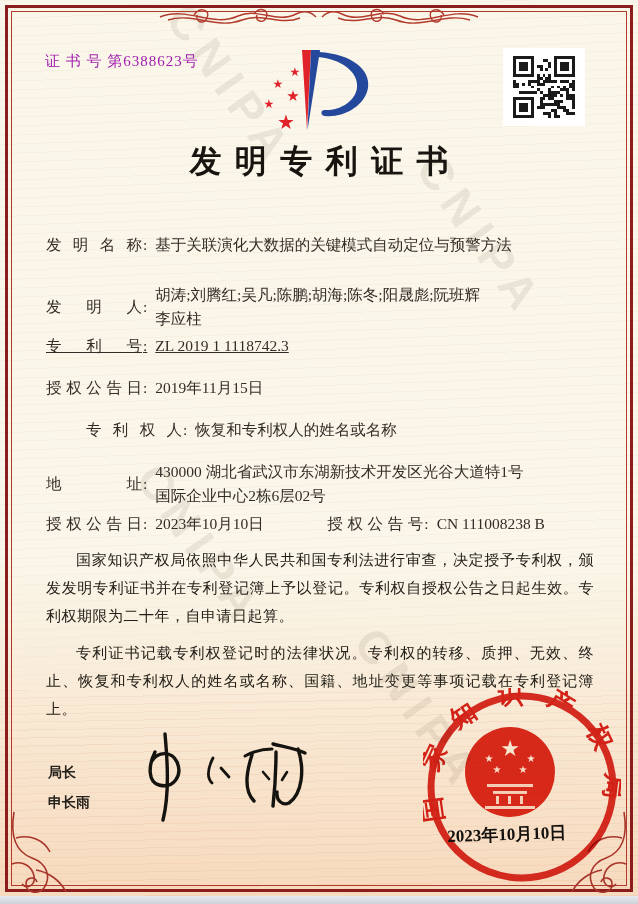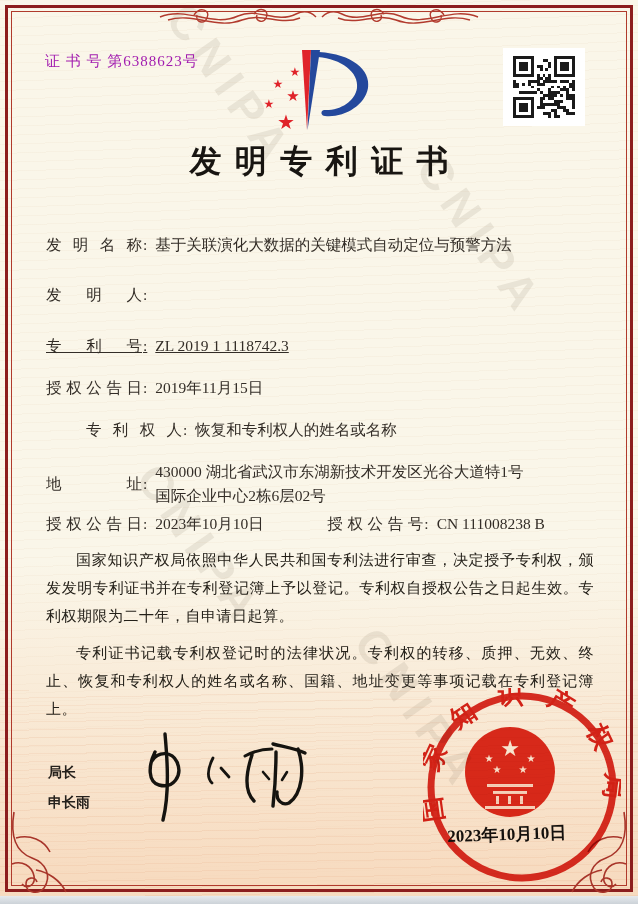--- a/index.html
+++ b/index.html
@@ -359,20 +359,21 @@
 
   <div class="row r-name">
     <span class="lbl">发明名称</span>
       <span class="colon">:</span>
     <span class="val">基于关联演化大数据的关键模式自动定位与预警方法</span>
   </div>
 
   <div class="row r-inventors">
     <span class="lbl">发明人</span>
       <span class="colon">:</span>
+    <span class="val"><span>胡涛;刘腾红;吴凡;陈鹏;胡海;陈冬;阳晟彪;阮班辉</span><span class="l2">李应柱</span></span>
   </div>
 
   <div class="row r-patno">
     <span class="lbl">专利号</span>
       <span class="colon">:</span>
     <span class="val">ZL 2019 1 1118742.3</span>
   </div>
 
   <div class="row r-filing">
     <span class="lbl">授权公告日</span>

